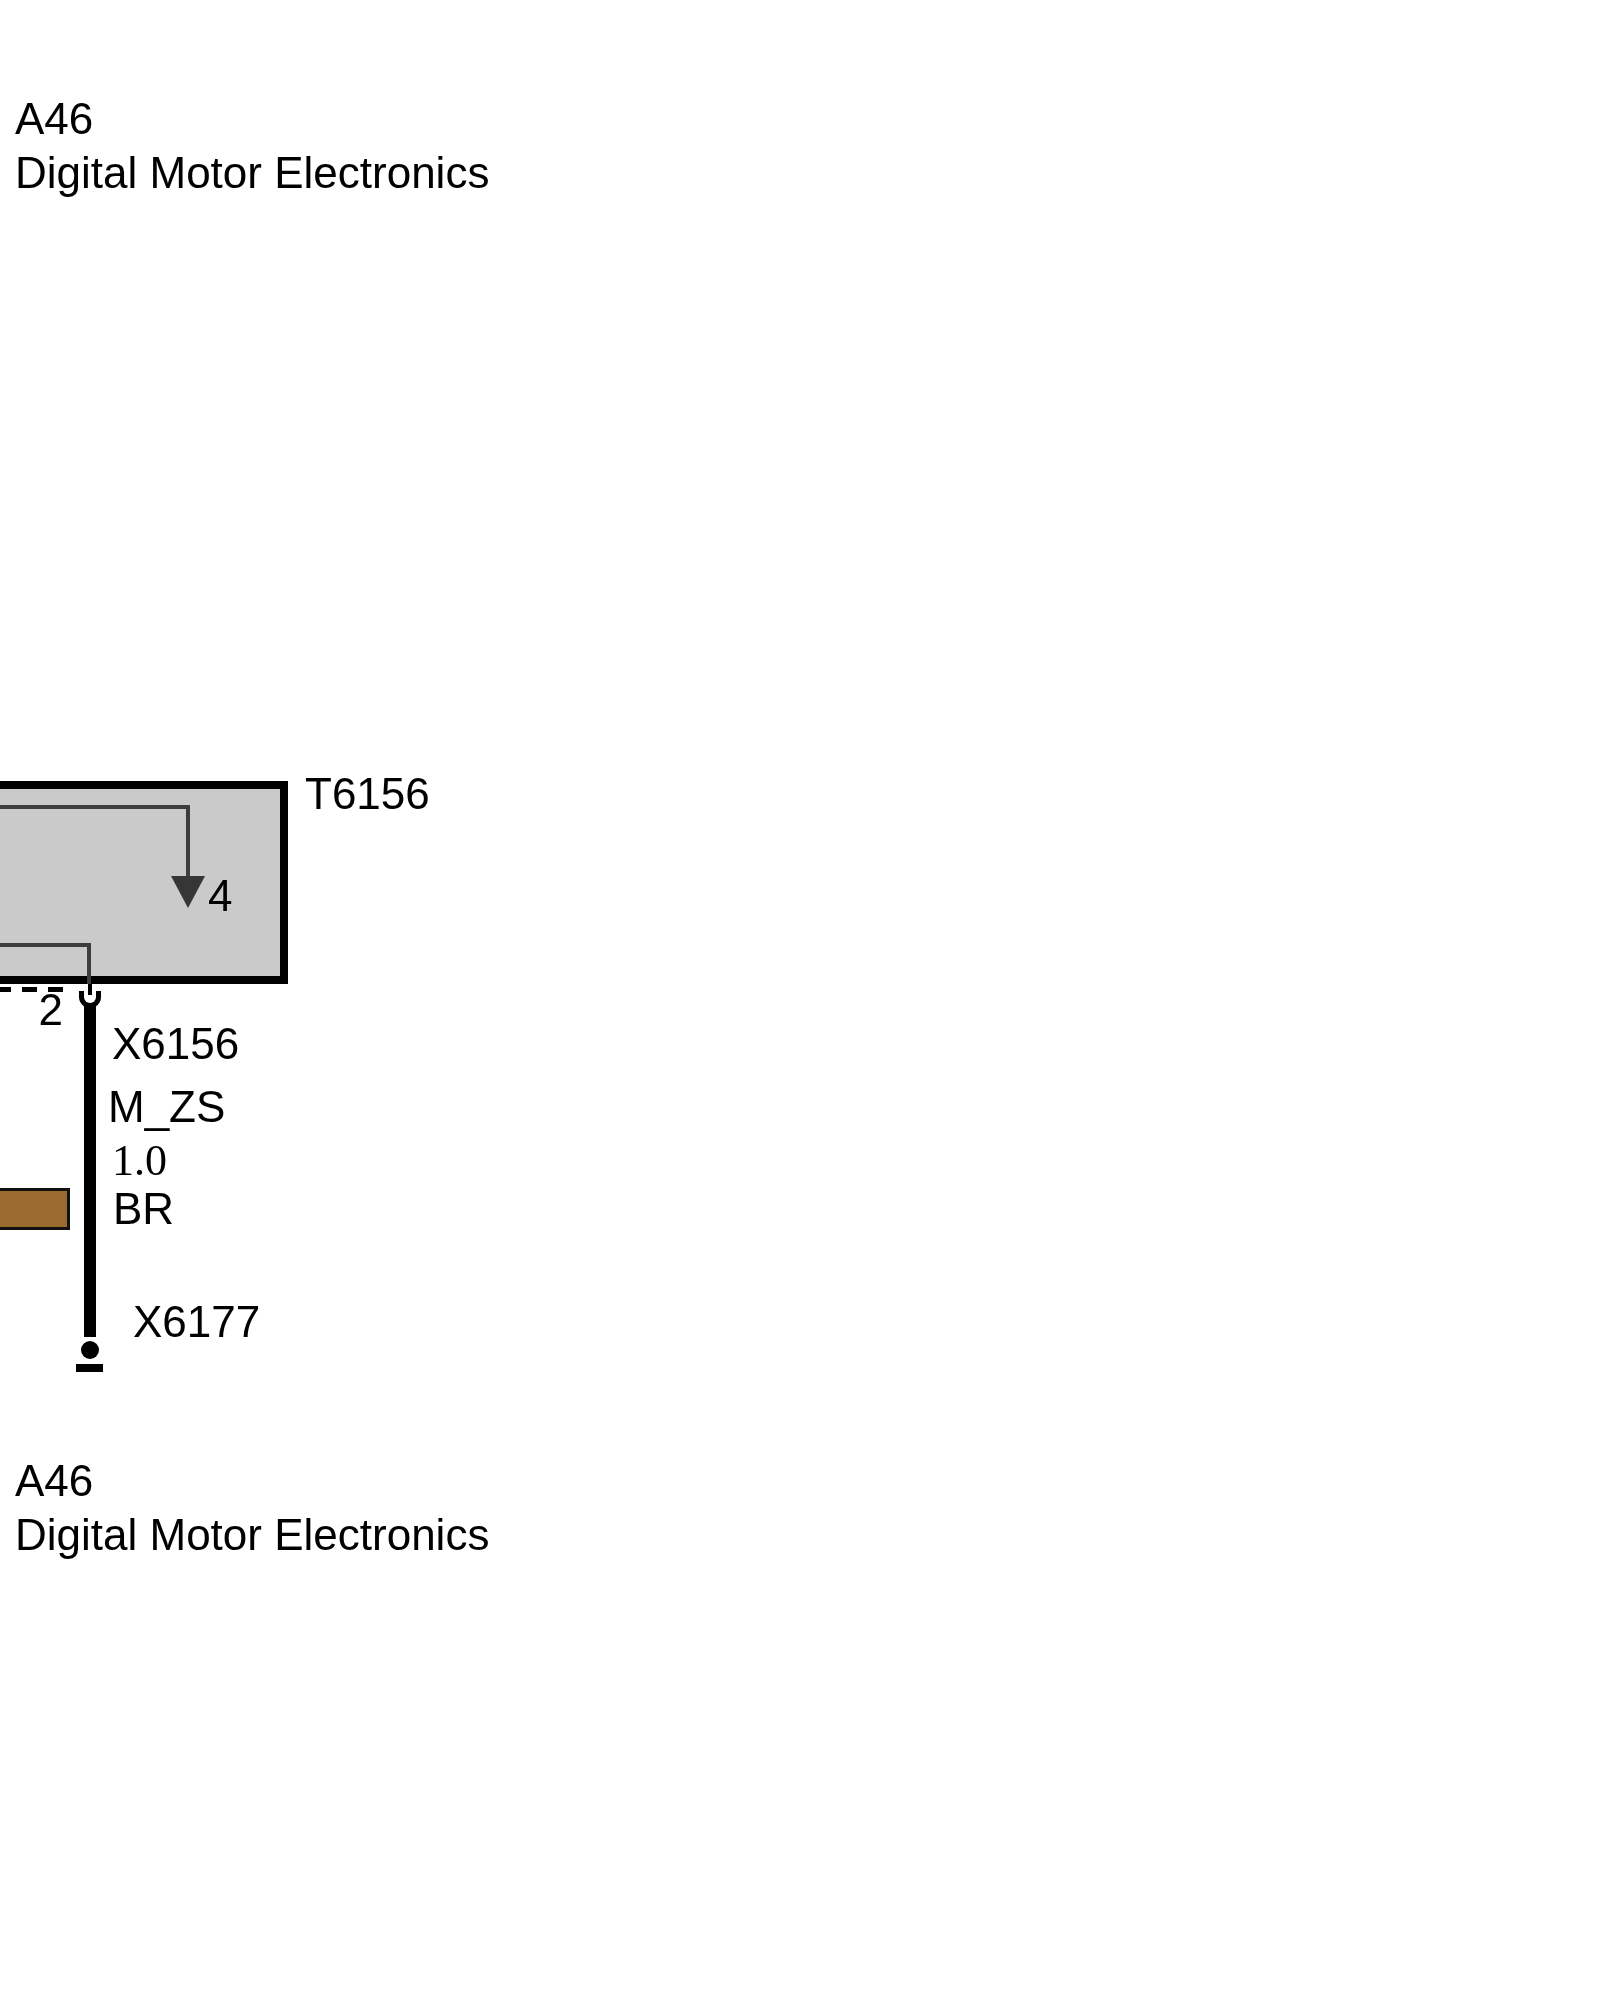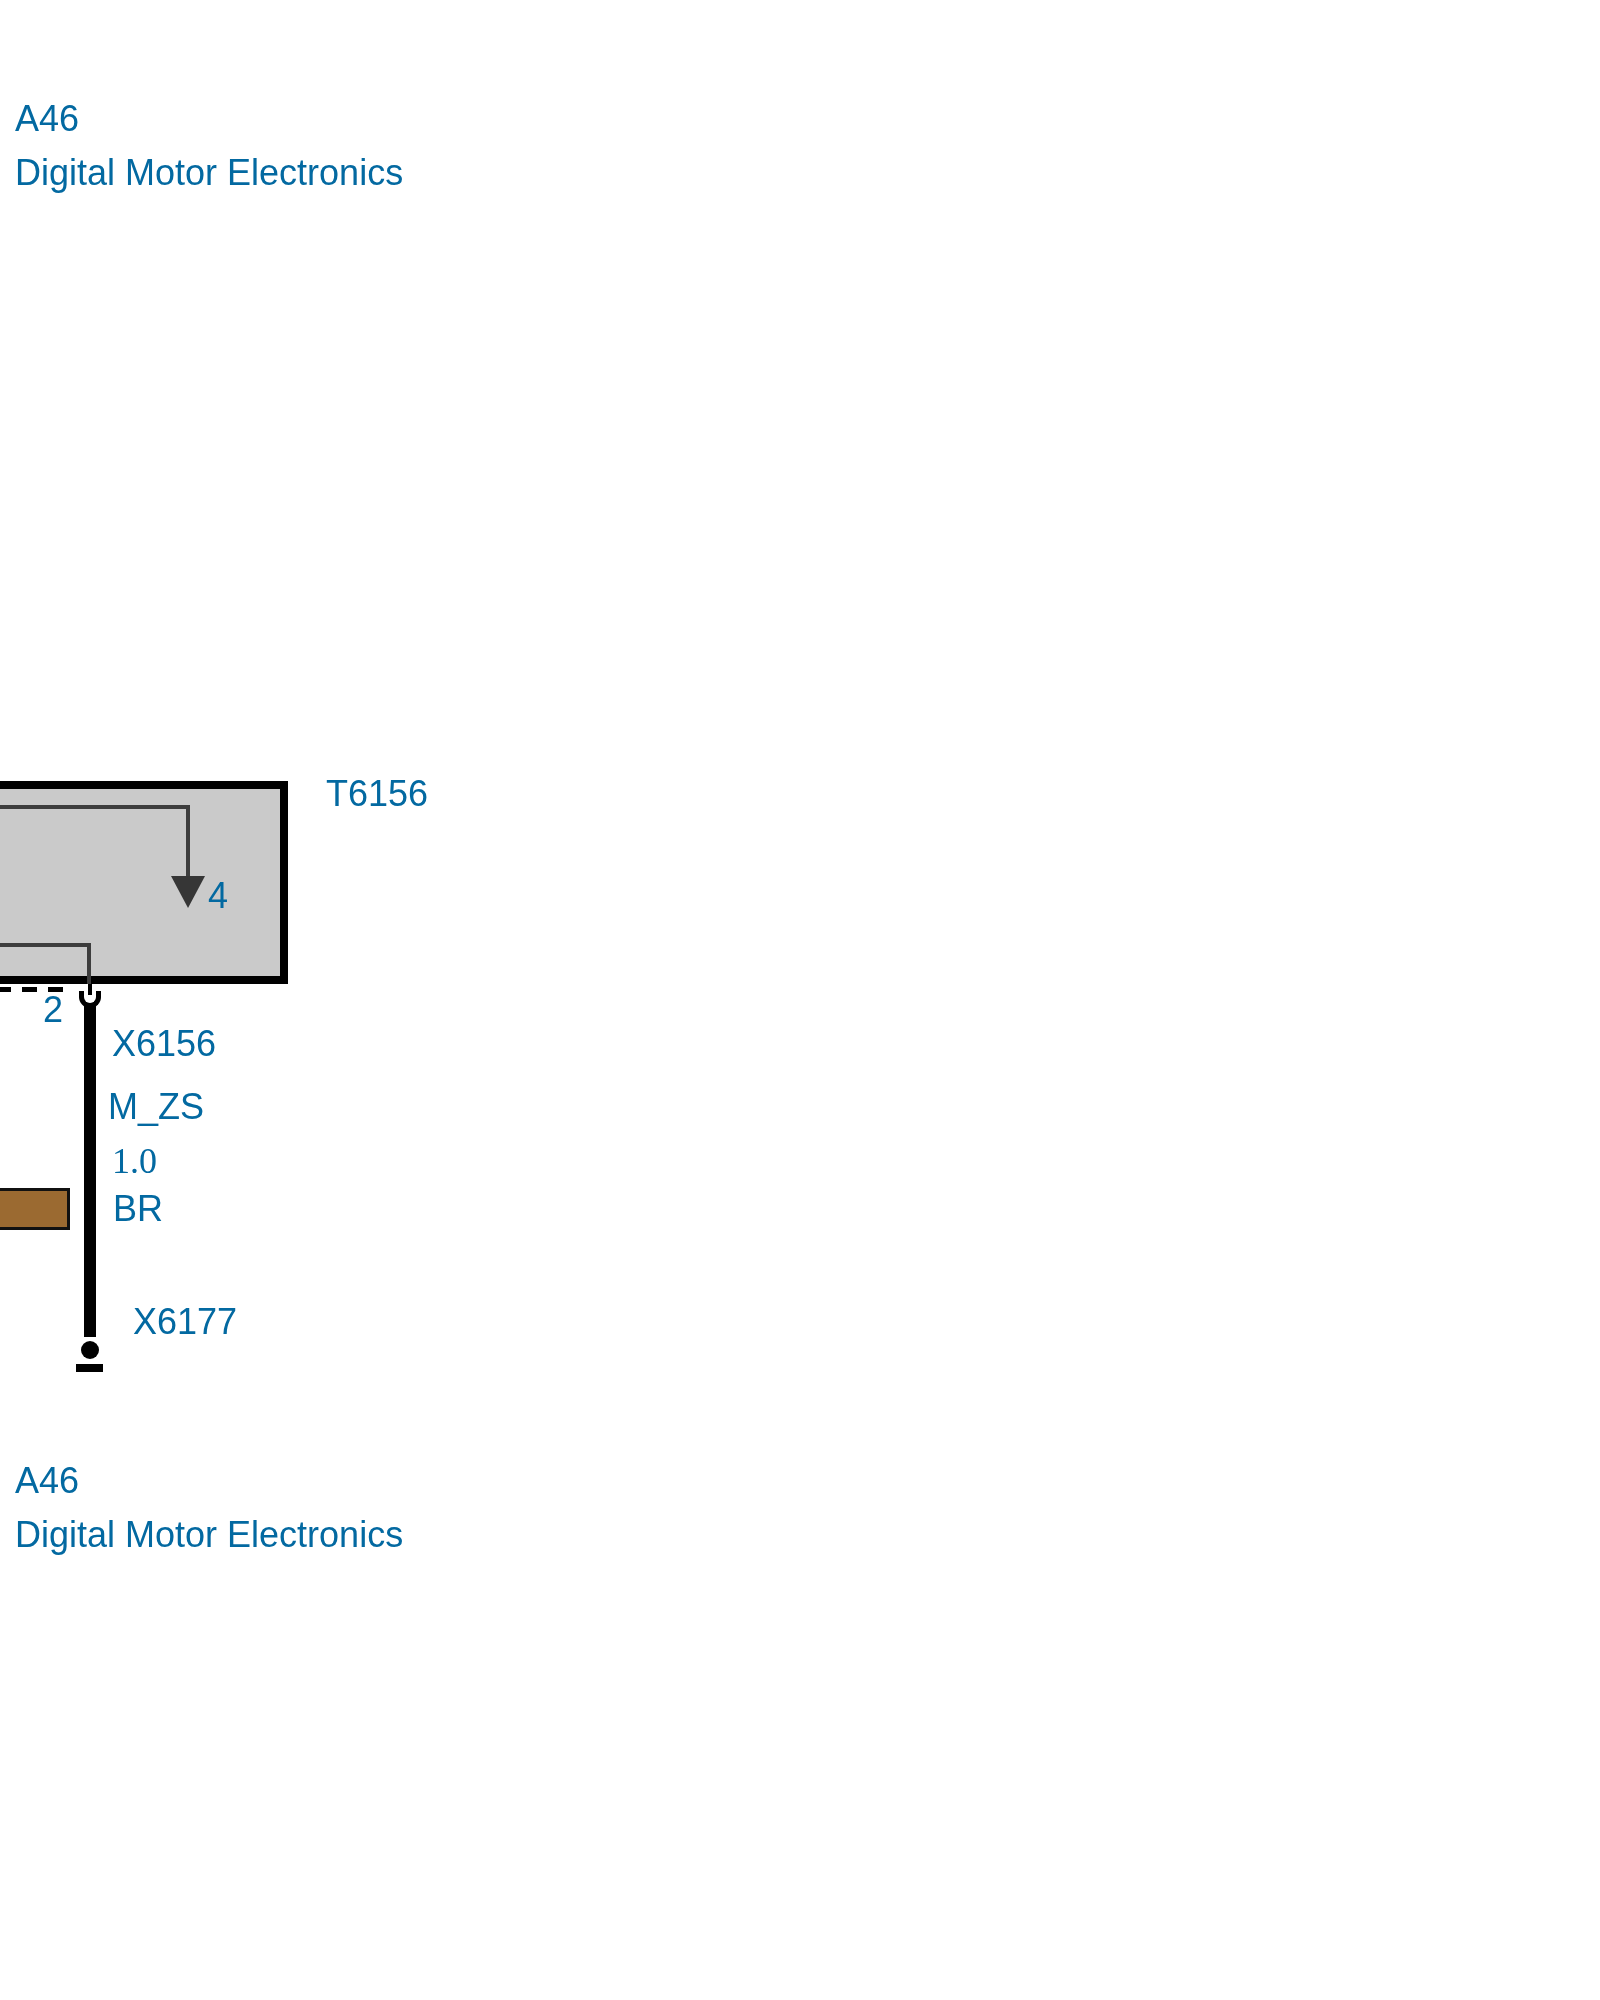--- a/index.html
+++ b/index.html
@@ -11,23 +11,23 @@
     position: relative;
     width: 1600px;
     height: 2000px;
     background: #ffffff;
     overflow: hidden;
     font-family: "Liberation Sans", "DejaVu Sans", sans-serif;
     color: #000;
   }
   .abs { position: absolute; }
   .label {
-    font-size: 36px;
+    font-size: 44px;
     line-height: 54px;
-    color: #0369a1;
+    color: #000000;
     white-space: nowrap;
   }
   
   .component-block { left: 15px; }
   
   .coil-box {
     left: -30px; top: 781px;
     width: 318px; height: 203px;
     background: #cacaca;
     border: 8px solid #000;
@@ -102,21 +102,21 @@
 
   <div class="abs trace trace-h1"></div>
   <div class="abs trace trace-v1"></div>
   <div class="abs arrow-down"></div>
   <div class="abs label pin-4-label">4</div>
 
   <div class="abs trace trace-h2"></div>
   <div class="abs trace trace-v2"></div>
   <div class="abs pin-stub"></div>
 
-  <div class="abs label" style="left:305px; top:770px; line-height:48px;margin-left:21px;">
+  <div class="abs label" style="left:305px; top:770px; line-height:48px;">
     <div>T6156</div>
   </div>
 
   <div class="abs dashed-line"></div>
   <div class="abs label pin-2-label">2</div>
   <div class="abs socket-cup"></div>
   <div class="abs label x6156-label">X6156</div>
 
   <div class="abs wire-heavy"></div>
   <div class="abs label wire-signal">M_ZS</div>

